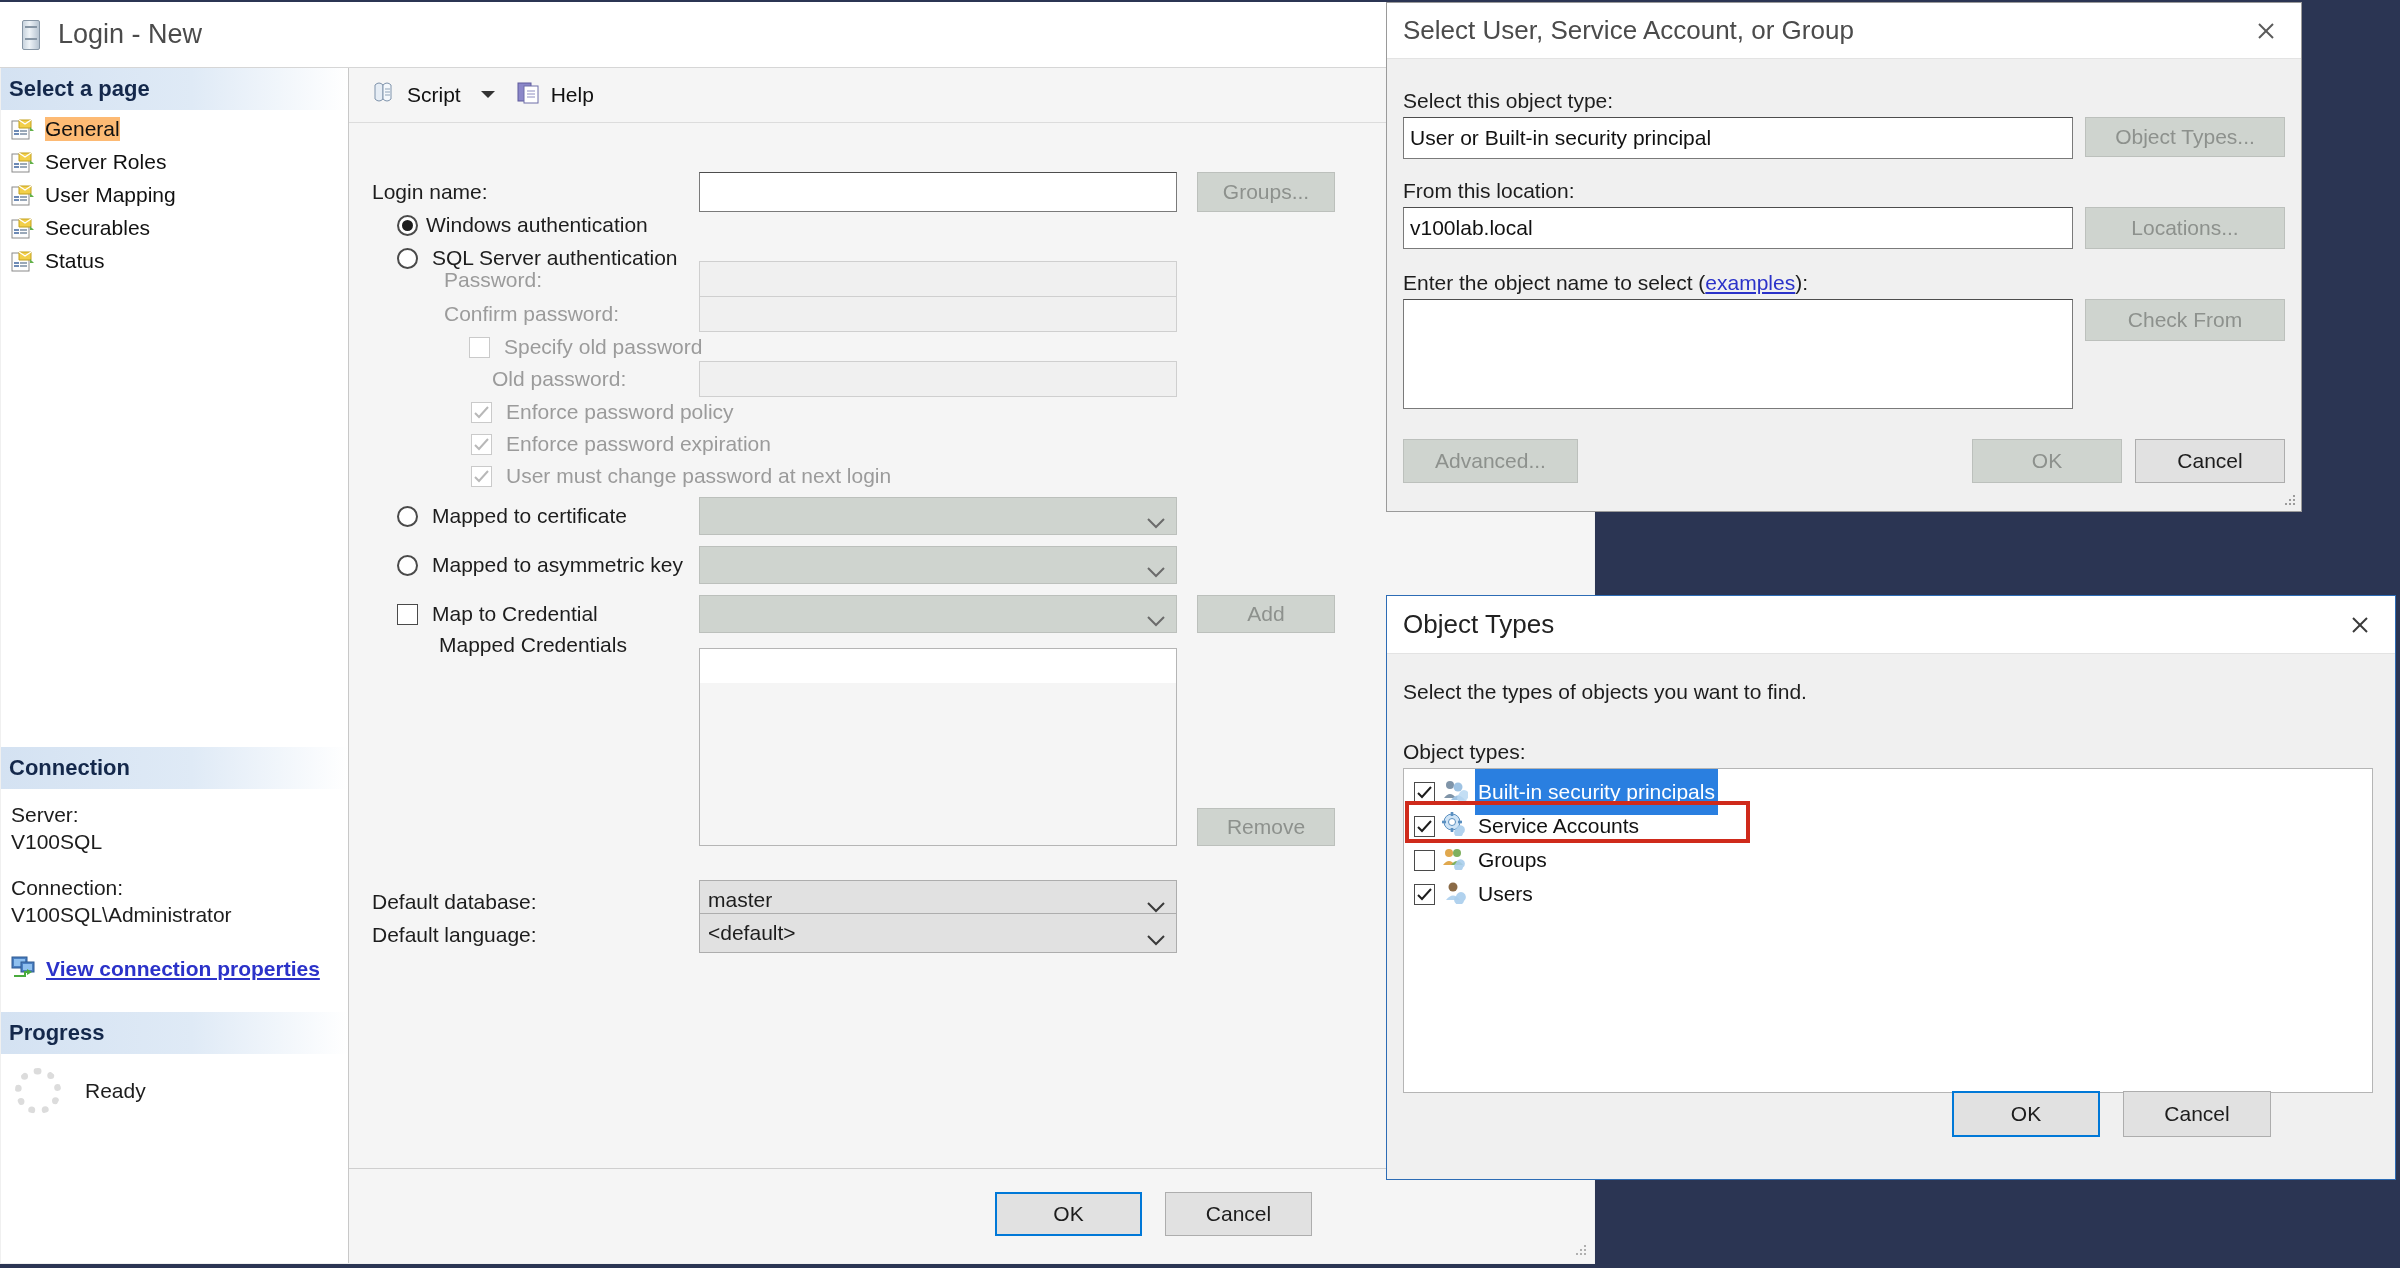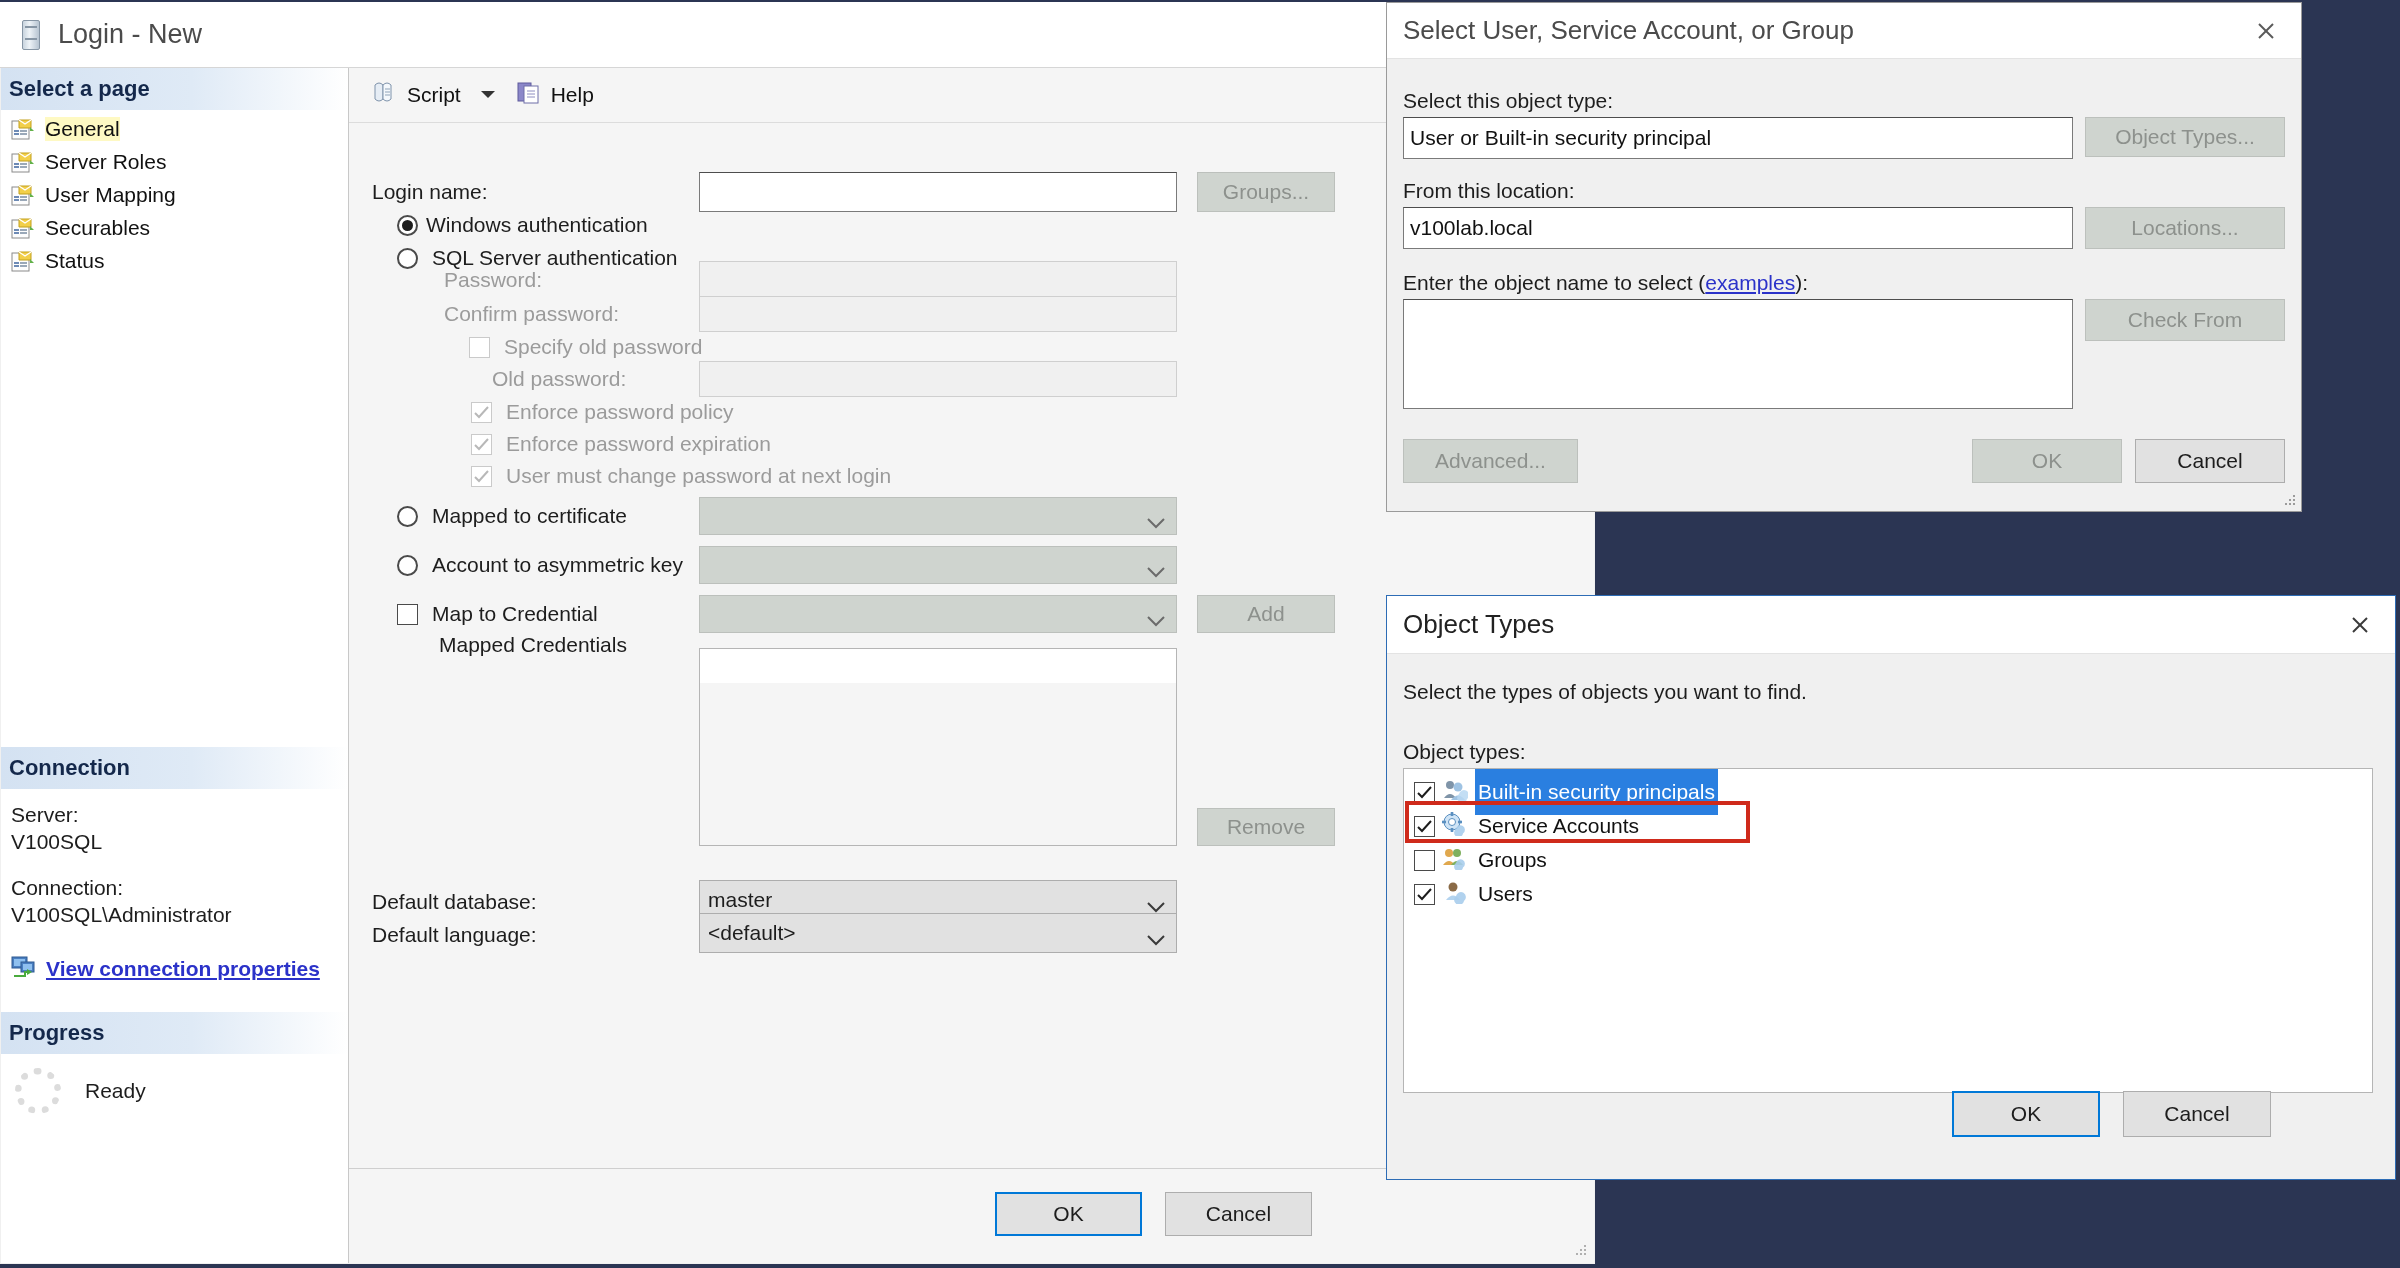--- a/index.html
+++ b/index.html
@@ -101,21 +101,21 @@
     position: absolute; left: 1px; top: 66px; width: 348px; bottom: 1px;
     background: #ffffff; border-right: 1px solid #c8c8c8;
   }
   .secthead {
     background: linear-gradient(to right, #d4e2f2 0%, #dfeaf6 55%, #ffffff 100%);
     height: 42px; display: flex; align-items: center; padding-left: 8px;
     font-size: 22px; font-weight: bold; color: #14284b;
   }
   .pageitem { height: 33px; display: flex; align-items: center; padding-left: 10px; gap: 10px; }
   .pageitem .ptxt { font-size: 21px; color: #111; }
-  .pageitem.sel .ptxt { background: #fef9c3; }
+  .pageitem.sel .ptxt { background: #fdba74; }
 
   
   .pgicon { width: 24px; height: 22px; position: relative; flex: 0 0 auto; }
 
   .content {
     position: absolute; left: 349px; top: 66px; right: 1px; bottom: 1px;
     background: #f5f5f5;
   }
   .toolbar {
     height: 55px; border-bottom: 1px solid #dcdcdc;
@@ -404,21 +404,21 @@
       <span></span>
       <span class="arw">
         <svg width="20" height="12" viewBox="0 0 20 12">
             <path d="M2 2 L10 10 L18 2" fill="none" stroke="#6b6b6b" stroke-width="2"></path>
           </svg>
       </span>
     </div>
 
     <div class="row" style="left:48px; top:485px; gap:14px;">
       <span class="radio"></span>
-      <span class="lbl">Account to asymmetric key</span>
+      <span class="lbl">Mapped to asymmetric key</span>
     </div>
     <div class="combo disabled" style="position:absolute;left:350px;top:478px;width:478px;height:38px;">
       <span></span>
       <span class="arw">
         <svg width="20" height="12" viewBox="0 0 20 12">
             <path d="M2 2 L10 10 L18 2" fill="none" stroke="#6b6b6b" stroke-width="2"></path>
           </svg>
       </span>
     </div>
 

